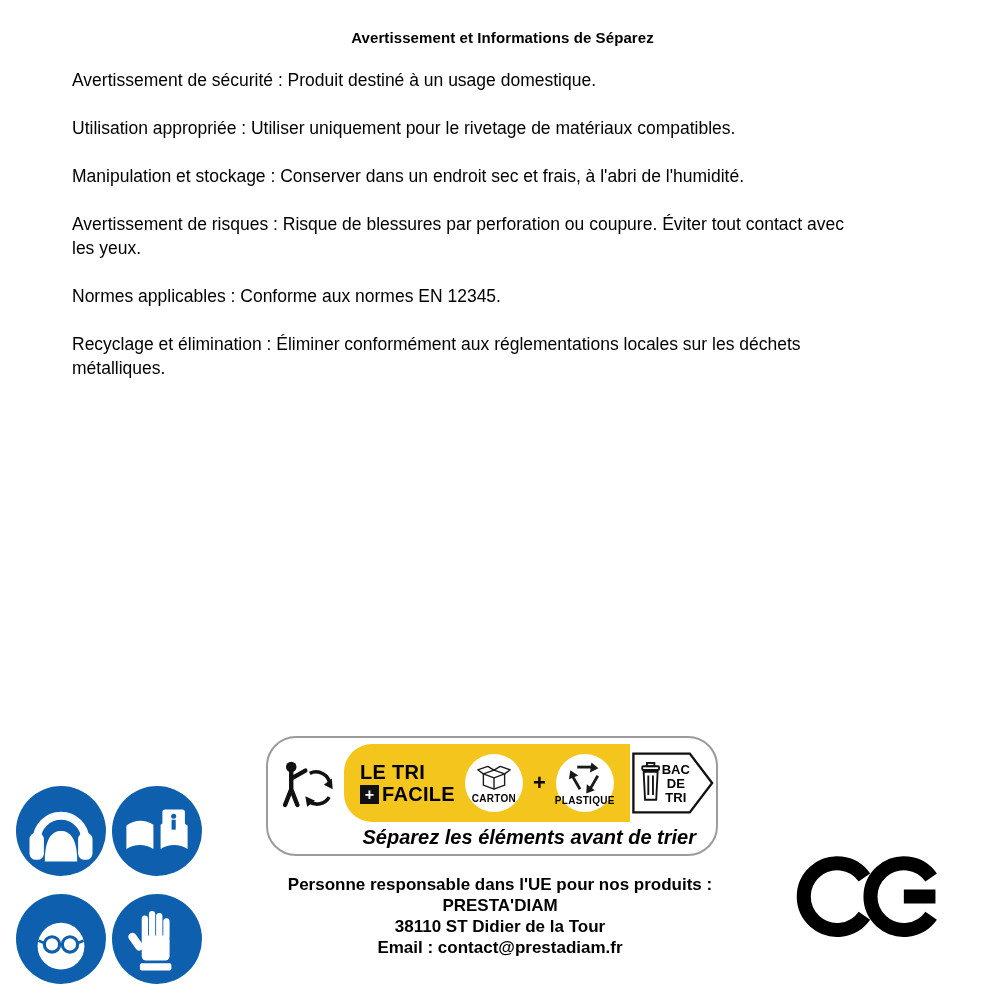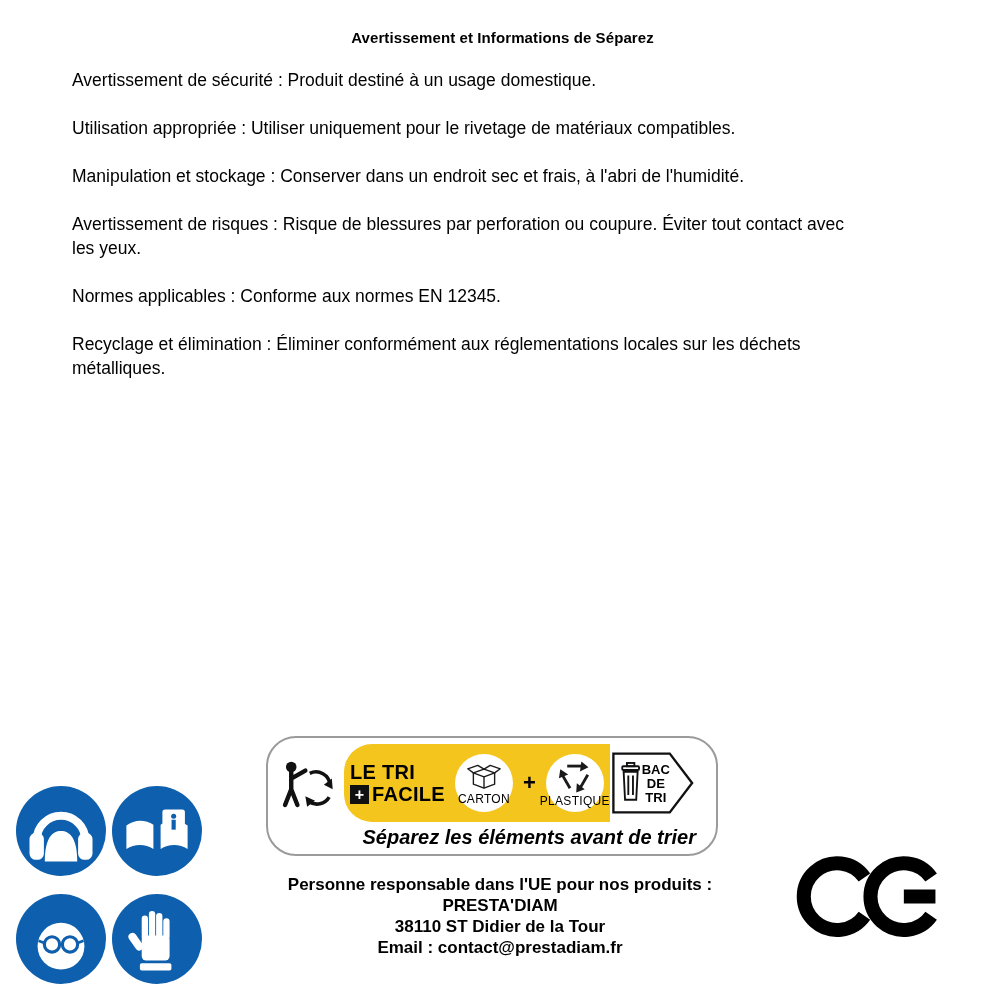--- a/index.html
+++ b/index.html
@@ -15,26 +15,26 @@
   .picto-grid { position:absolute; left:16px; top:786px; display:grid; grid-template-columns:90px 90px; grid-auto-rows:90px; column-gap:6px; row-gap:18px; }
   .picto { width:90px; height:90px; border-radius:50%; background:#0E5FAD; display:flex; align-items:center; justify-content:center; overflow:hidden; }
   .picto svg { width:90px; height:90px; display:block; }
 
   .fr-label { position:absolute; left:272px; top:710px; font-size:13px; font-weight:bold;margin-top:36px; }
 
   
   .banner { position:absolute; left:266px; top:736px; width:452px; height:120px; border:2px solid #9b9b9b; border-radius:30px; background:#fff; box-sizing:border-box; }
   .banner-main { display:flex; align-items:center; padding:6px 0 0 10px; }
   .triman { width:60px; height:64px; margin-right:6px; flex:none; }
-  .yellow-box { background:#F3C51D; height:78px; border-radius:28px 0 0 28px; display:flex; align-items:center; gap:10px; padding:0 6px; flex:none; }
+  .yellow-box { background:#F3C51D; height:78px; border-radius:28px 0 0 28px; display:flex; align-items:center; gap:10px; padding:0 16px; flex:none; }
   .tri-title { font-weight:800; font-size:20px; line-height:20px; letter-spacing:0.3px; white-space:nowrap; }
   .tri-line2 { display:flex; align-items:center; gap:3px; margin-top:2px; }
   .plus-box { width:19px; height:19px; background:#111; color:#fff; display:inline-flex; align-items:center; justify-content:center; font-size:16px; font-weight:800; line-height:19px; }
   .mat-circle { width:58px; height:58px; border-radius:50%; background:#fff; display:flex; flex-direction:column; align-items:center; justify-content:center; flex:none; }
-  .mat-label { font-size:12px; font-weight:400; letter-spacing:0.3px; margin-top:1px; }
+  .mat-label { font-size:10px; font-weight:700; letter-spacing:0.3px; margin-top:1px; }
   .plus-sep { font-size:22px; font-weight:800; }
   .pennant { width:82px; height:64px; margin-left:2px; flex:none; }
   .pennant text { font-weight:800; font-size:14px; font-family:"Liberation Sans", sans-serif; }
   .banner-caption { position:absolute; right:20px; bottom:5px; font-style:italic; font-weight:800; font-size:20px; }
 
   .contact { position:absolute; left:274px; top:874px; width:452px; text-align:center; font-size:17px; font-weight:bold; line-height:21px; }
 
   .ce { position:absolute; left:795px; top:855px; width:158px; height:84px; }
 </style>
 </head>

